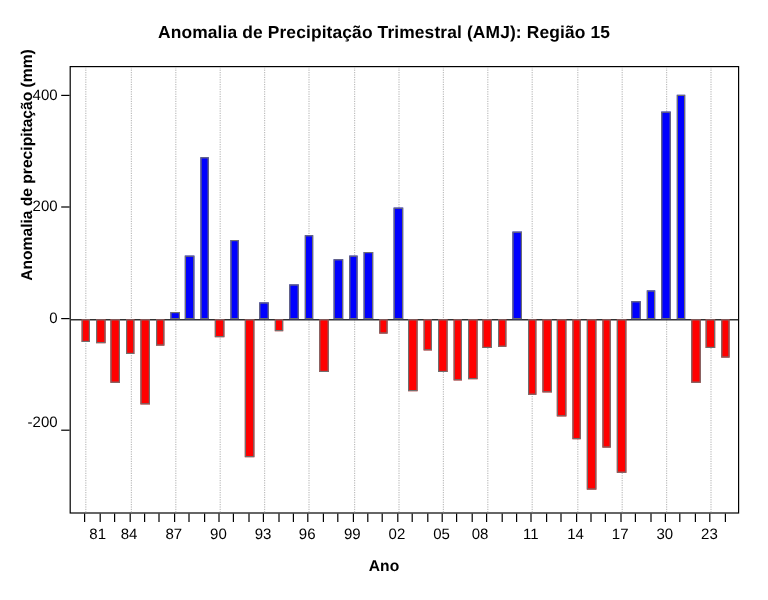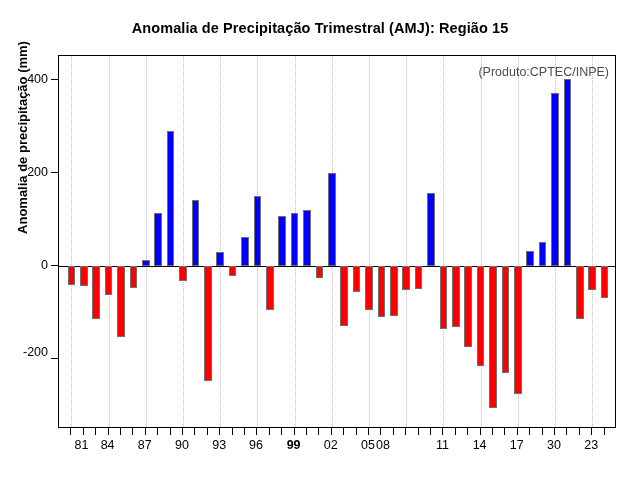--- a/index.html
+++ b/index.html
@@ -178,21 +178,20 @@
         <div class="bar neg" title="2016: -230 mm" style="left: 442.556px; width: 7.688px; top: 210px; height: 106.95px;"></div>
         <div class="bar neg" title="2017: -275 mm" style="left: 454.956px; width: 7.688px; top: 210px; height: 127.875px;"></div>
         <div class="bar pos" title="2018: 32 mm" style="left: 467.356px; width: 7.688px; top: 195.12px; height: 14.88px;"></div>
         <div class="bar pos" title="2019: 51 mm" style="left: 479.756px; width: 7.688px; top: 186.285px; height: 23.715px;"></div>
         <div class="bar pos" title="2020: 372 mm" style="left: 492.156px; width: 7.688px; top: 37.02px; height: 172.98px;"></div>
         <div class="bar pos" title="2021: 402 mm" style="left: 504.556px; width: 7.688px; top: 23.07px; height: 186.93px;"></div>
         <div class="bar neg" title="2022: -113 mm" style="left: 516.956px; width: 7.688px; top: 210px; height: 52.545px;"></div>
         <div class="bar neg" title="2023: -52 mm" style="left: 529.356px; width: 7.688px; top: 210px; height: 24.18px;"></div>
         <div class="bar neg" title="2024: -68 mm" style="left: 541.756px; width: 7.688px; top: 210px; height: 31.62px;"></div>
       </div>
-    <div class="annot">(Produto:CPTEC/INPE)</div>
   </div>
 
   <div id="axes-layer">
       <div class="ytick" style="top: 358px;"></div>
       <div class="ytick-label" style="top: 352px;">-200</div>
       <div class="ytick" style="top: 265px;"></div>
       <div class="ytick-label" style="top: 265px;">0</div>
       <div class="ytick" style="top: 172px;"></div>
       <div class="ytick-label" style="top: 172px;">200</div>
       <div class="ytick" style="top: 79px;"></div>
@@ -240,26 +239,27 @@
       <div class="xtick" style="left: 566.4px;"></div>
       <div class="xtick" style="left: 578.8px;"></div>
       <div class="xtick" style="left: 591.2px;"></div>
       <div class="xtick" style="left: 603.6px;"></div>
       <div class="xtick-label" style="left: 70.4px; margin-left: 11px;">81</div>
       <div class="xtick-label" style="left: 107.6px;">84</div>
       <div class="xtick-label" style="left: 144.8px;">87</div>
       <div class="xtick-label" style="left: 182px;">90</div>
       <div class="xtick-label" style="left: 219.2px;">93</div>
       <div class="xtick-label" style="left: 256px;">96</div>
-      <div class="xtick-label" style="left: 293.6px; font-weight: bold;">99</div>
+      <div class="xtick-label" style="left: 293.6px;">99</div>
       <div class="xtick-label" style="left: 330.8px;">02</div>
       <div class="xtick-label" style="left: 368px;">05</div>
-      <div class="xtick-label" style="left: 383px;">08</div>
+      <div class="xtick-label" style="left: 400px;">08</div>
       <div class="xtick-label" style="left: 442.4px;">11</div>
       <div class="xtick-label" style="left: 479.6px;">14</div>
       <div class="xtick-label" style="left: 516.8px; text-align: right;">17</div>
       <div class="xtick-label" style="left: 554px;">30</div>
       <div class="xtick-label" style="left: 591.2px;">23</div>
     </div>
 
+  <div class="xlabel">Ano</div>
   <div class="ylabel">Anomalia de precipitação (mm)</div>
 
 </div>
 
 </body></html>

